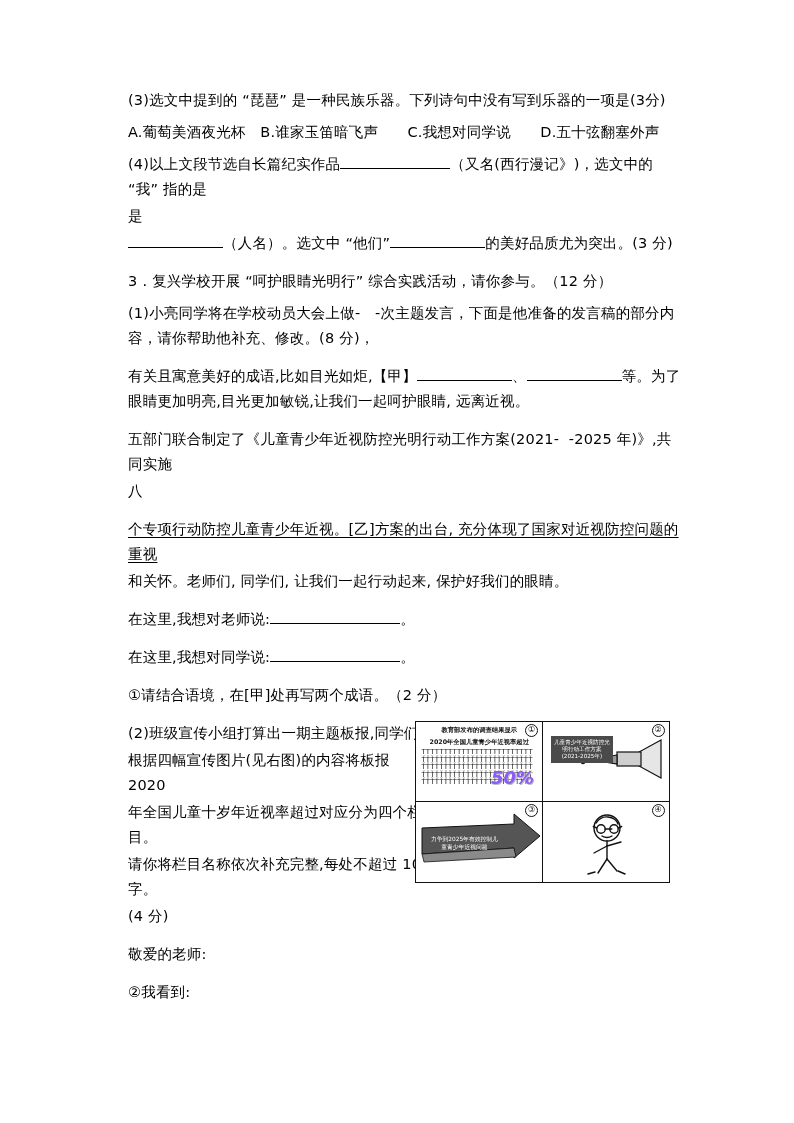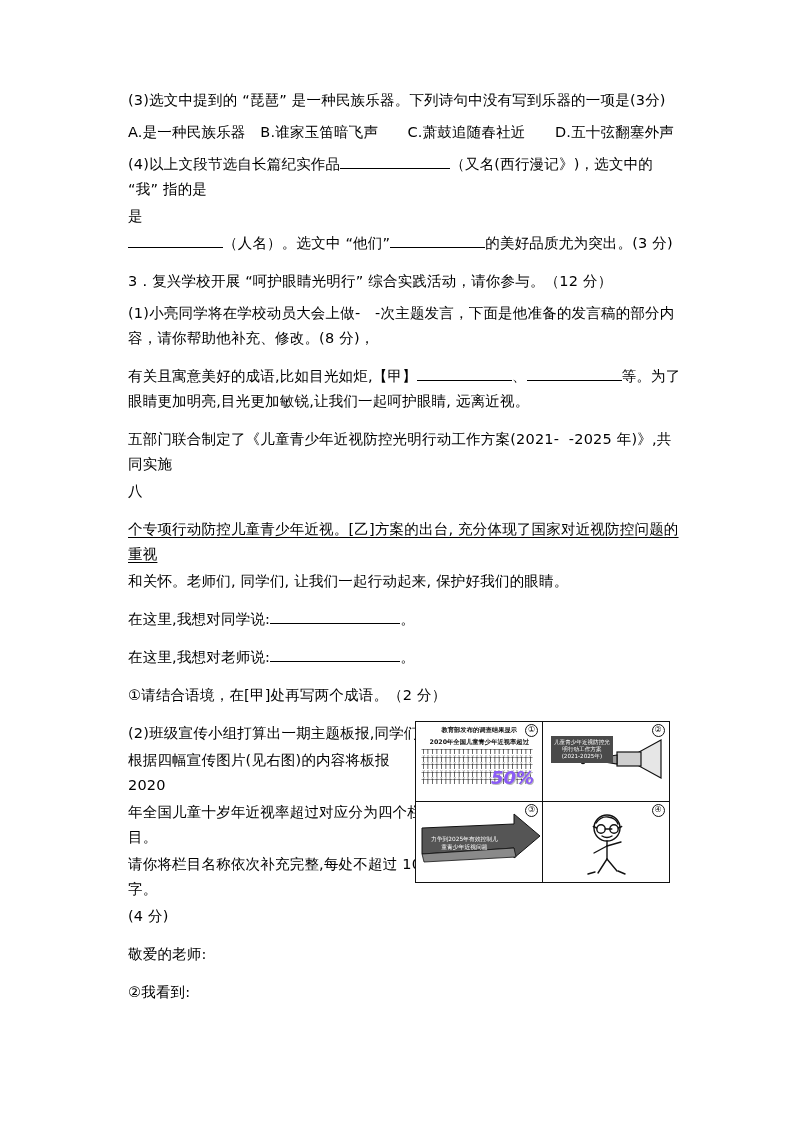--- a/index.html
+++ b/index.html
@@ -143,41 +143,41 @@
   
   @media print { body { -webkit-print-color-adjust: exact; } }
 </style>
 </head>
 <body>
 
 <div class="page">
 
   <p class="line">(3)选文中提到的 “琵琶” 是一种民族乐器。下列诗句中没有写到乐器的一项是(3分)</p>
 
-  <p class="line">A.是一种民族乐器　B.谁家玉笛暗飞声　　C.萧鼓追随春社近　　D.五十弦翻塞外声</p>
+  <p class="line">A.葡萄美酒夜光杯　B.谁家玉笛暗飞声　　C.我想对同学说　　D.五十弦翻塞外声</p>
 
   <p class="line tight"><span>(4)以上文段节选自长篇纪实作品</span><span class="blank b110"></span><span>（又名(西行漫记》)，选文中的 “我” 指的是</span></p>
   <p class="line tight">是</p>
   <p class="line gap-lg"><span class="blank b95"></span><span>（人名）。选文中 “他们”</span><span class="blank b95"></span><span>的美好品质尤为突出。(3 分)</span></p>
 
   <p class="line">3．复兴学校开展 “呵护眼睛光明行” 综合实践活动，请你参与。（12 分）</p>
 
   <p class="line gap-lg">(1)小亮同学将在学校动员大会上做-　-次主题发言，下面是他准备的发言稿的部分内容，请你帮助他补充、修改。(8 分)，</p>
 
   <p class="line gap-lg"><span>有关且寓意美好的成语,比如目光如炬,【甲】</span><span class="blank b95"></span><span>、</span><span class="blank b95"></span><span>等。为了眼睛更加明亮,目光更加敏锐,让我们一起呵护眼睛, 远离近视。</span></p>
 
   <p class="line tight">五部门联合制定了《儿童青少年近视防控光明行动工作方案(2021-  -2025 年)》,共同实施</p>
   <p class="line gap-lg">八</p>
 
   <p class="line tight underline-text">个专项行动防控儿童青少年近视。[乙]方案的出台, 充分体现了国家对近视防控问题的重视</p>
   <p class="line gap-lg">和关怀。老师们, 同学们, 让我们一起行动起来, 保护好我们的眼睛。</p>
 
+  <p class="line gap-lg"><span>在这里,我想对老师说:</span><span class="blank b130"></span><span>。</span></p>
+
   <p class="line gap-lg"><span>在这里,我想对同学说:</span><span class="blank b130"></span><span>。</span></p>
-
-  <p class="line gap-lg"><span>在这里,我想对老师说:</span><span class="blank b130"></span><span>。</span></p>
 
   <p class="line gap-lg">①请结合语境，在[甲]处再写两个成语。（2 分）</p>
 
   <div class="bottom-wrap">
 
     <div class="figure">
 
       <div class="cell">
         <div class="num">①</div>
         <div class="c1-title">教育部发布的调查结果显示</div>

